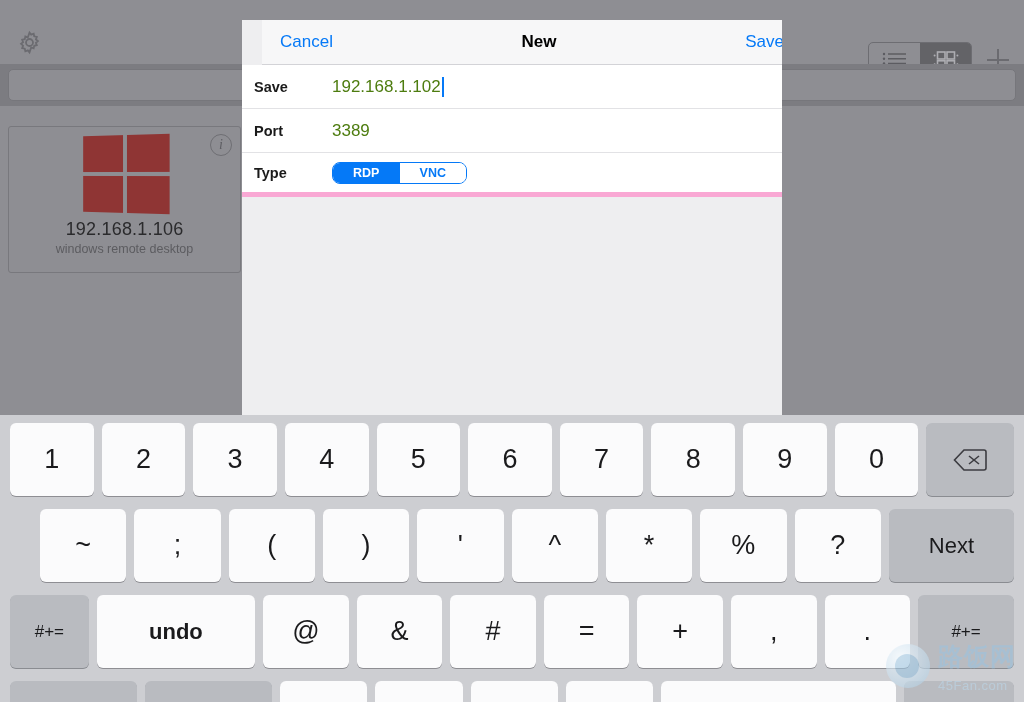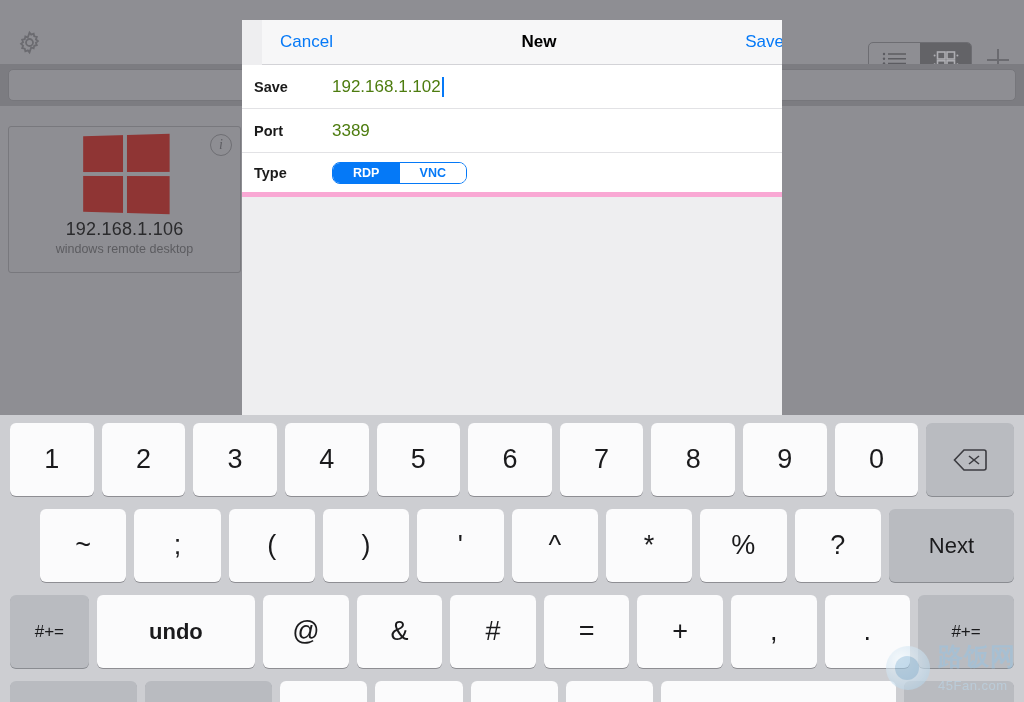--- a/index.html
+++ b/index.html
@@ -238,21 +238,21 @@
   #krow4 .k-n3    { flex: 0.95 1 0; }
   #krow4 .k-n4    { flex: 0.95 1 0; }
   #krow4 .k-space { flex: 2.55 1 0; }
   #krow4 .k-ctl3  { flex: 1.2 1 0; }
   .del-ico { width: 34px; height: 24px; }
 
   
   #watermark {
     position: absolute; right: 8px; bottom: 10px;
     z-index: 50;
-    display: flex; align-items: center; gap: 8px;
+    display: flex; gap: 8px;
     opacity: .62;
   }
   #wm-globe {
     width: 44px; height: 44px; border-radius: 50%;
     background: radial-gradient(circle at 34% 32%, #f2f8fc 0%, #cfe3f1 48%, #a9cbe2 100%);
     position: relative; flex: none;
   }
   #wm-globe::after {
     content: ""; position: absolute; left: 9px; top: 10px;
     width: 24px; height: 24px; border-radius: 50%;

